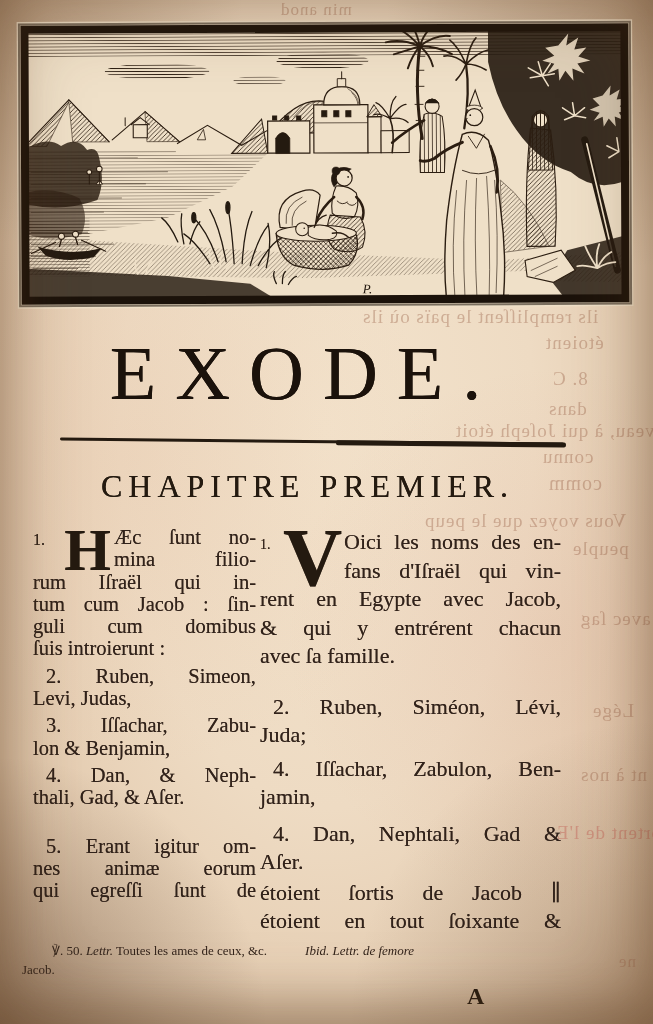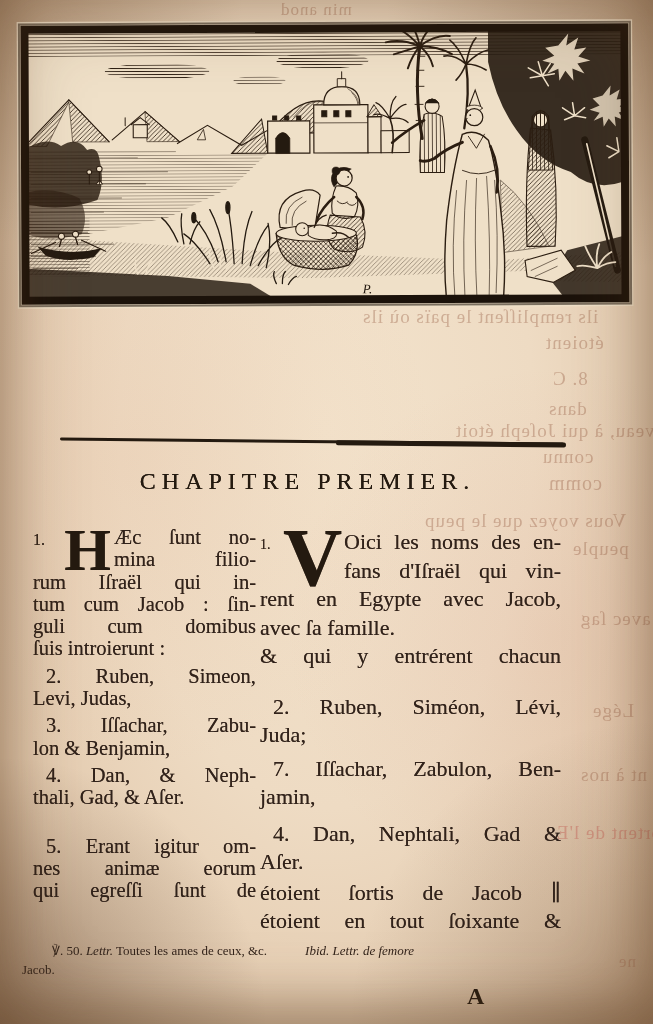--- a/index.html
+++ b/index.html
@@ -40,21 +40,21 @@
     text-align:center;font-size:76px;letter-spacing:19px;
     color:#1b120b;text-shadow:0 0 .6px #1b120b;
   }
   #rule{
     position:absolute;left:60px;top:440px;width:504px;height:3px;z-index:3;
     background:#241a10;transform:rotate(.55deg);border-radius:2px;
   }
   #rule::after{content:"";position:absolute;right:-2px;top:0;width:230px;height:5px;background:#241a10;border-radius:2px;}
   #chapter{
     position:absolute;top:468px;left:0;width:615px;z-index:3;
-    text-align:center;font-size:24px;letter-spacing:6px;
+    text-align:center;font-size:32px;letter-spacing:6px;
     color:#241a10;text-shadow:0 0 .4px #241a10;
   }
   
   .col{position:absolute;z-index:3;color:#31221a;text-shadow:0 0 .35px rgba(49,34,26,.7);}
   #col-latin {left:33px; top:526px;width:223px;font-size:20.5px;line-height:22.3px;}
   #col-french{left:260px;top:528px;width:301px;font-size:22px;  line-height:28.5px;}
   .verse{margin-top:5px;}
   .verse:first-child{margin-top:0;}
   #col-latin  .verse.gap{margin-top:26px;}
   #col-french .verse:nth-child(2){margin-top:22px;}
@@ -287,20 +287,21 @@
 
       <text x="344" y="272" font-size="13" font-style="italic" fill="#241a10" stroke="none">P.</text>
     </g>
 
     <g fill="none" stroke="#1b120a">
       <rect x="8" y="8" width="598" height="270" stroke-width="8"></rect>
       <rect x="2.5" y="2.5" width="609" height="281" stroke-width="2" opacity=".55"></rect>
     </g>
   </svg>
 
+  <div id="title">EXODE.</div>
   <div id="rule"></div>
   <div id="chapter">CHAPITRE PREMIER.</div>
 
   <div id="col-latin" class="col">
       <div class="verse">
         <span class="vnum">1.</span>
         <span class="dropcap">H</span>
         <div class="line j">Æc ſunt no-</div>
         <div class="line j">mina filio-</div>
         <div class="line j">rum Iſraël qui in-</div>
@@ -326,29 +327,29 @@
         <div class="line j">qui egreſſi ſunt de</div>
       </div>
     </div>
   <div id="col-french" class="col">
       <div class="verse">
         <span class="vnum">1.</span>
         <span class="dropcap">V</span>
         <div class="line j">Oici les noms des en-</div>
         <div class="line j">fans d'Iſraël qui vin-</div>
         <div class="line j">rent en Egypte avec Jacob,</div>
+        <div class="line j">&amp; qui y entrérent chacun</div>
         <div class="line">avec ſa famille.</div>
-        <div class="line j">&amp; qui y entrérent chacun</div>
       </div>
       <div class="verse">
         <div class="line j first">2. Ruben, Siméon, Lévi,</div>
         <div class="line">Juda;</div>
       </div>
       <div class="verse">
-        <div class="line j first">7. Iſſachar, Zabulon, Ben-</div>
+        <div class="line j first">4. Iſſachar, Zabulon, Ben-</div>
         <div class="line">jamin,</div>
       </div>
       <div class="verse">
         <div class="line j first">4. Dan, Nephtali, Gad &amp;</div>
         <div class="line">Aſer.</div>
       </div>
       <div class="verse gap">
         <div class="line j">étoient ſortis de Jacob ∥</div>
         <div class="line j">étoient en tout ſoixante &amp;</div>
       </div>

